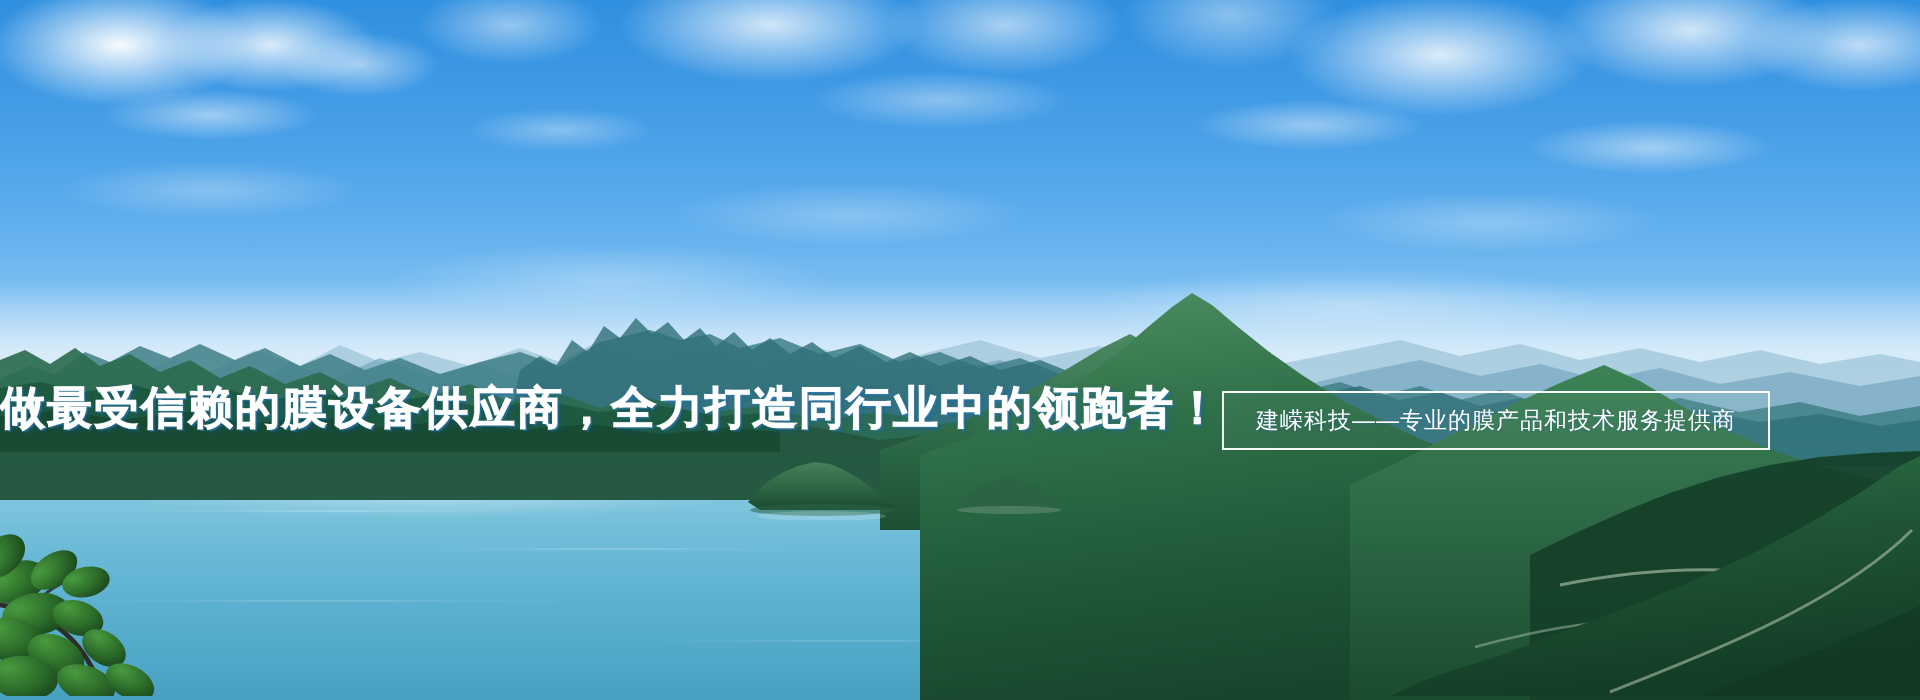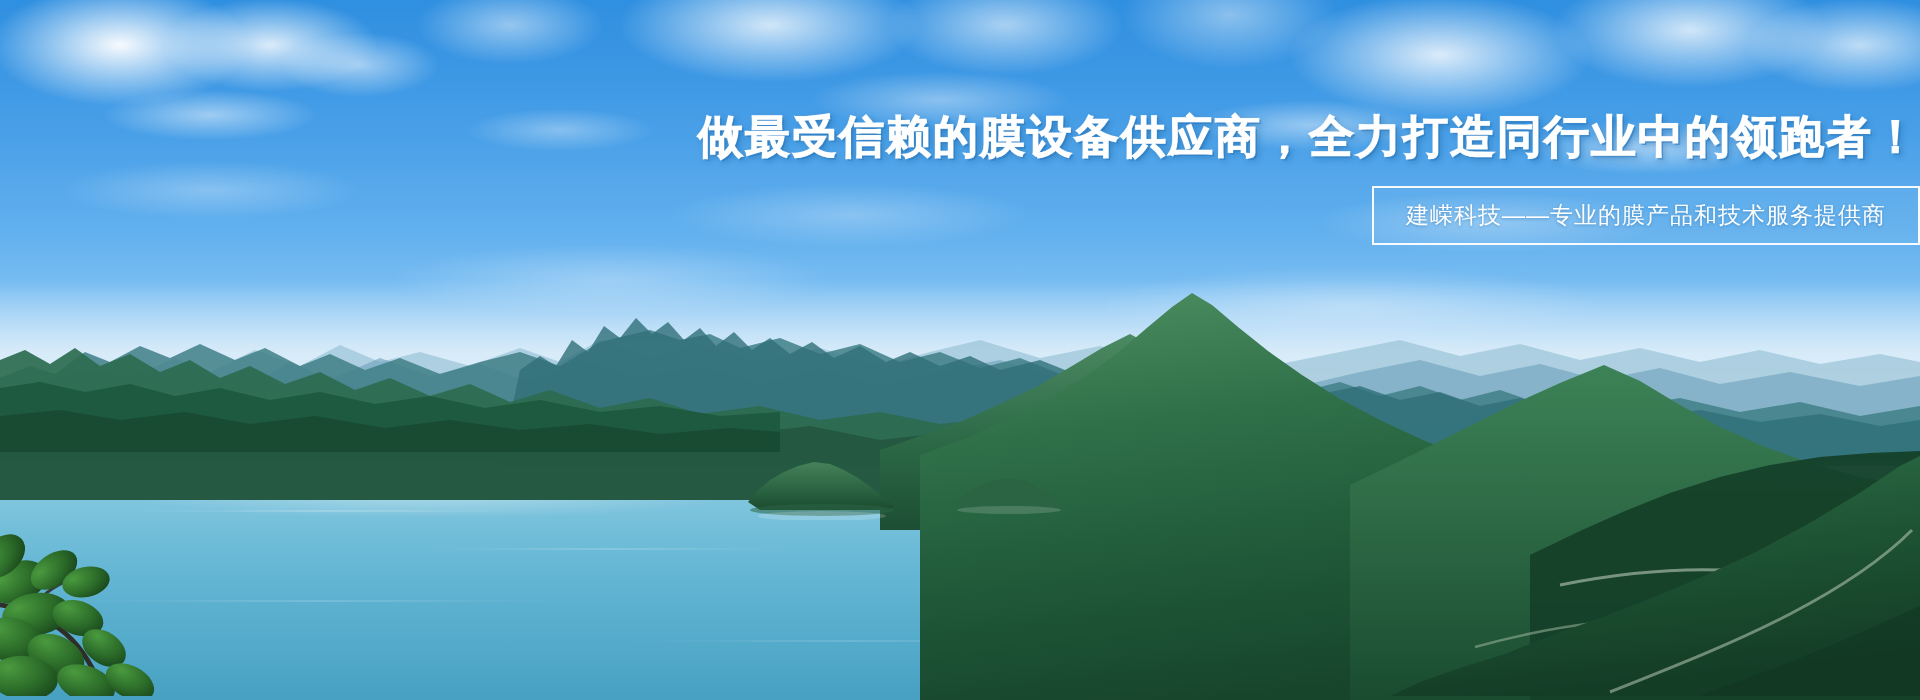--- a/index.html
+++ b/index.html
@@ -77,21 +77,21 @@
     background:linear-gradient(to right, rgba(255,255,255,0), rgba(255,255,255,0.5), rgba(255,255,255,0));
     border-radius:50%;
   }
 
   
   .foliage { position:absolute; left:0; bottom:0; }
 
   
   .overlay {
     position:absolute; inset:0;
-    display:flex; flex-direction:column; align-items:flex-end;
+    display:flex; flex-direction:row; align-items:center;
     padding-top:114px;
     z-index:40;
   }
   .headline {
     font-size:45px;
     font-weight:bold;
     color:#ffffff;
     letter-spacing:2px;
     line-height:1;
     white-space:nowrap;

